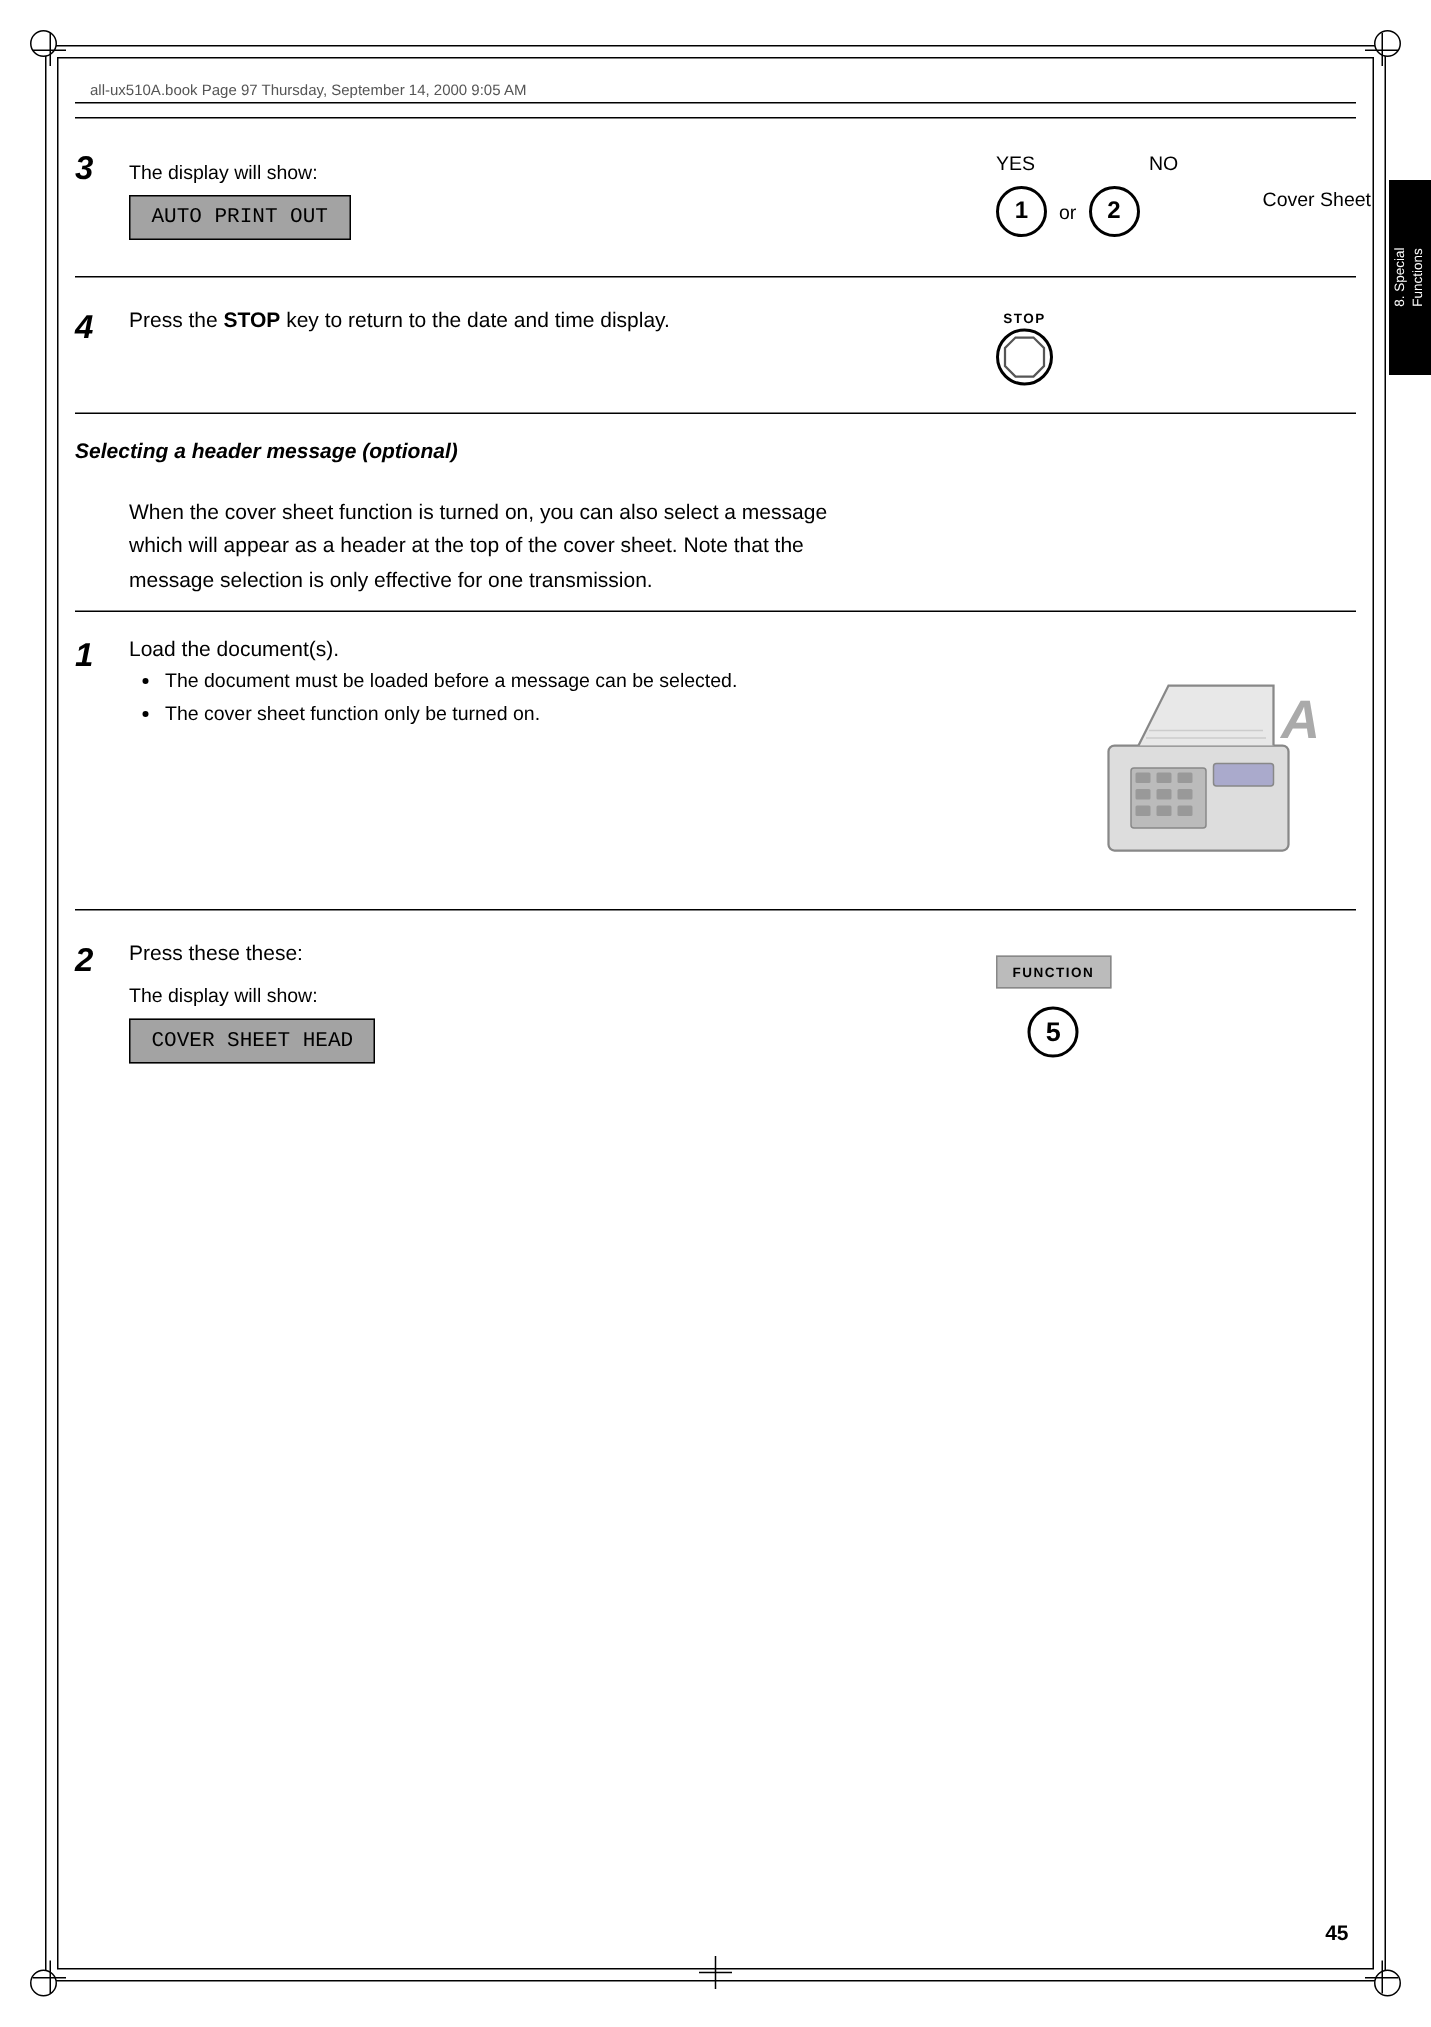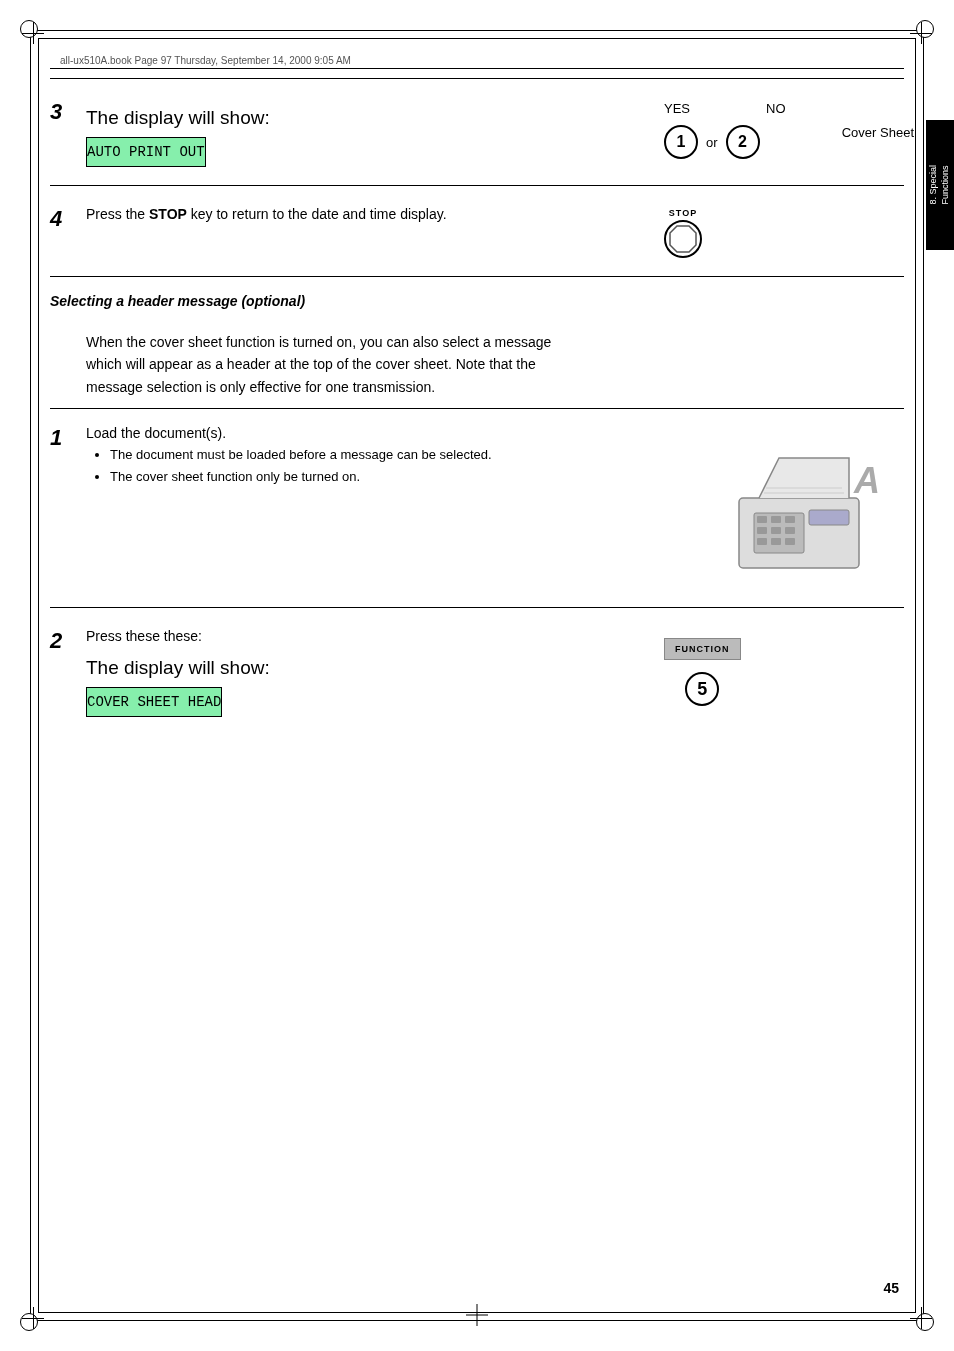--- a/index.html
+++ b/index.html
@@ -173,36 +173,36 @@
       font-weight: bold;
     }
     .or-text {
       font-size: 13px;
       margin: 0 8px;
     }
 
     
     .display-box {
       border: 1.5px solid #000;
-      padding: 6px 0;
+      padding: 6px 14px;
       font-size: 14px;
       font-family: 'Courier New', monospace;
       display: inline-block;
       margin-top: 8px;
-      background: #86efac;
+      background: #a3a3a3;
     }
 
     
     .step-text {
       font-size: 14px;
       line-height: 1.5;
     }
     .step-text b { font-weight: bold; }
     .display-will-show {
-      font-size: 19px;
+      font-size: 13px;
       margin-top: 10px;
     }
 
     
     .stop-button-container {
       display: flex;
       flex-direction: column;
       align-items: center;
     }
     .stop-label-text {

